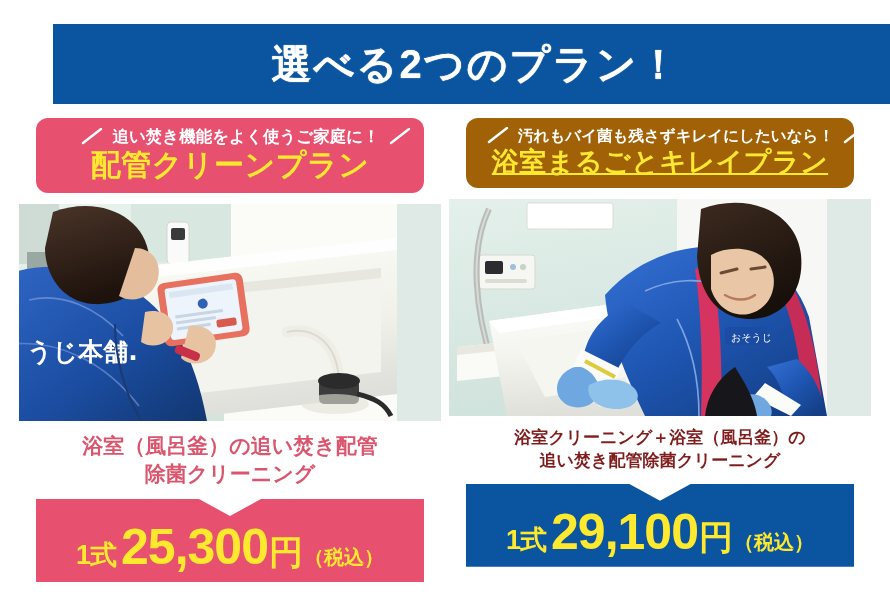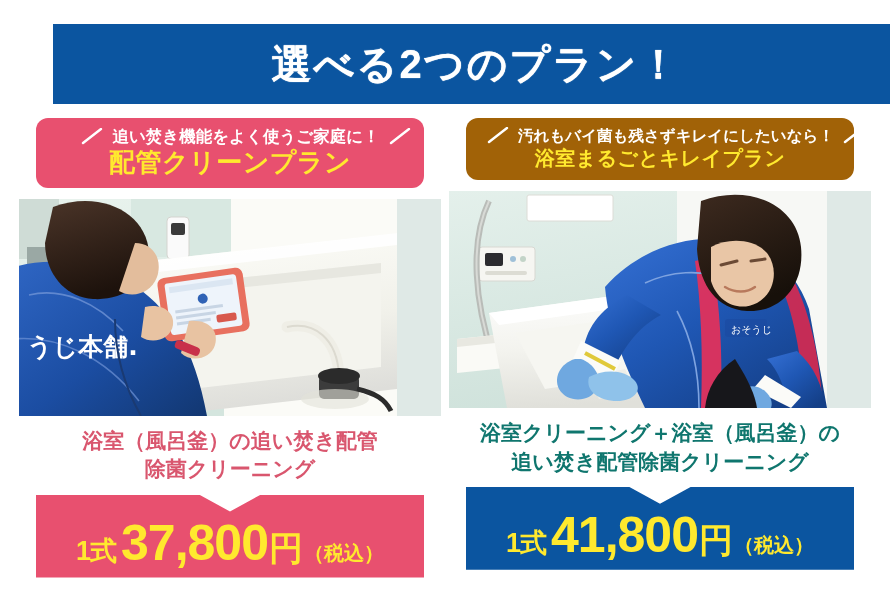--- a/index.html
+++ b/index.html
@@ -82,27 +82,27 @@
   .slash {
     display: inline-block;
     width: 22px;
     height: 17px;
   }
   .slash svg { display: block; }
 
   .plan-title {
     margin-top: 3px;
     color: #ffe92e;
-    font-size: 26px;
+    font-size: 30px;
     font-weight: bold;
     line-height: 1.12;
     letter-spacing: 0.5px;
     white-space: nowrap;
   }
-  .plan--full .plan-title { font-size: 20px; }
+  .plan--full .plan-title { font-size: 27px; text-decoration: underline; }
 
   
   .photo {
     margin-top: 11px;
     width: 378px;
     height: 217px;
     position: relative;
     overflow: hidden;
     background: #dfe9e6;
     padding-left: 44px;
@@ -112,21 +112,21 @@
   
   .caption {
     margin-top: 11px;
     text-align: center;
     font-size: 21px;
     font-weight: bold;
     line-height: 1.34;
     white-space: pre-line;
   }
   .plan--pipe .caption { color: #d9566e; }
-  .plan--full .caption { color: #0f766e; font-size: 21px; }
+  .plan--full .caption { color: #7f1d1d; font-size: 17px; }
 
   
   .price-box {
     margin-top: 11px;
     width: 100%;
     height: 83px;
     position: relative;
     display: flex;
     align-items: center;
     justify-content: center;
@@ -250,21 +250,21 @@
         </svg>
       </div>
     </div>
 
     <div class="caption">浴室（風呂釜）の追い焚き配管
 除菌クリーニング</div>
 
     <div class="price-box">
       <div class="price-line">
         <span class="price-unit">1式</span>
-        <span class="price-amount">37,800</span>
+        <span class="price-amount">25,300</span>
         <span class="price-yen">円</span>
         <span class="price-tax">（税込）</span>
       </div>
     </div>
   </div>
 
   <div class="plan plan--full">
 
     <div class="plan-header">
       <div class="plan-sub">
@@ -361,20 +361,20 @@
         </svg>
       </div>
     </div>
 
     <div class="caption">浴室クリーニング＋浴室（風呂釜）の
 追い焚き配管除菌クリーニング</div>
 
     <div class="price-box">
       <div class="price-line">
         <span class="price-unit">1式</span>
-        <span class="price-amount">41,800</span>
+        <span class="price-amount">29,100</span>
         <span class="price-yen">円</span>
         <span class="price-tax">（税込）</span>
       </div>
     </div>
   </div>
 
 </div>
 
 </body></html>

